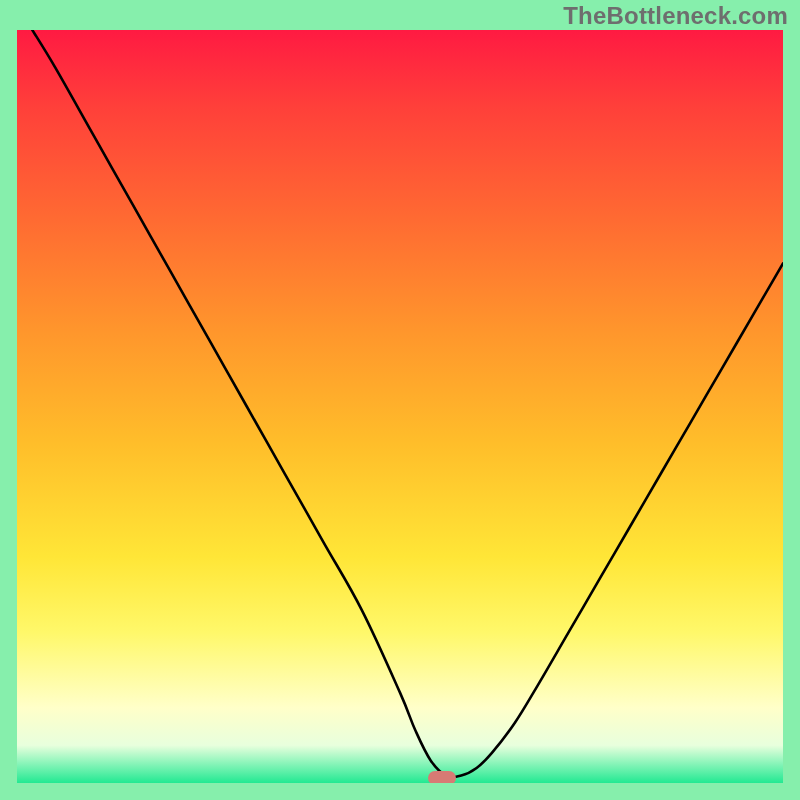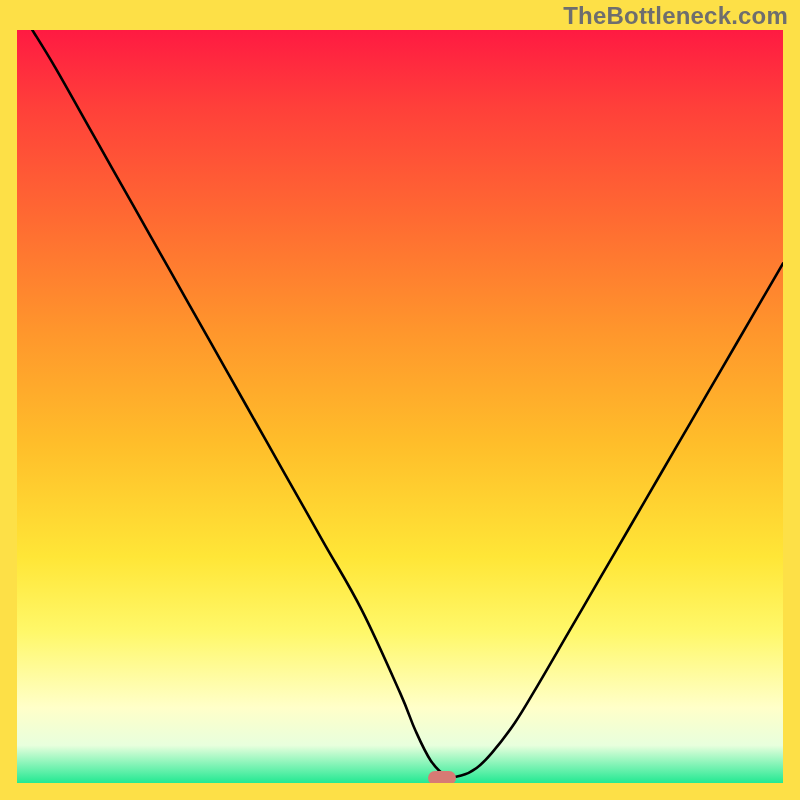--- a/index.html
+++ b/index.html
@@ -1,21 +1,21 @@
 <!DOCTYPE html>
 <html><head>
 <meta charset="utf-8">
 <style>
   * { margin: 0; padding: 0; box-sizing: border-box; }
   html, body { width: 800px; height: 800px; overflow: hidden; background: #000; }
   .frame {
     position: relative;
     width: 800px;
     height: 800px;
-    background: #fde047;
+    background: #86efac;
   }
   .watermark {
     position: absolute;
     top: 2px;
     right: 12px;
     font-family: Arial, Helvetica, sans-serif;
     font-size: 24px;
     font-weight: 600;
     color: #6e6e6e;
     letter-spacing: 0.2px;

